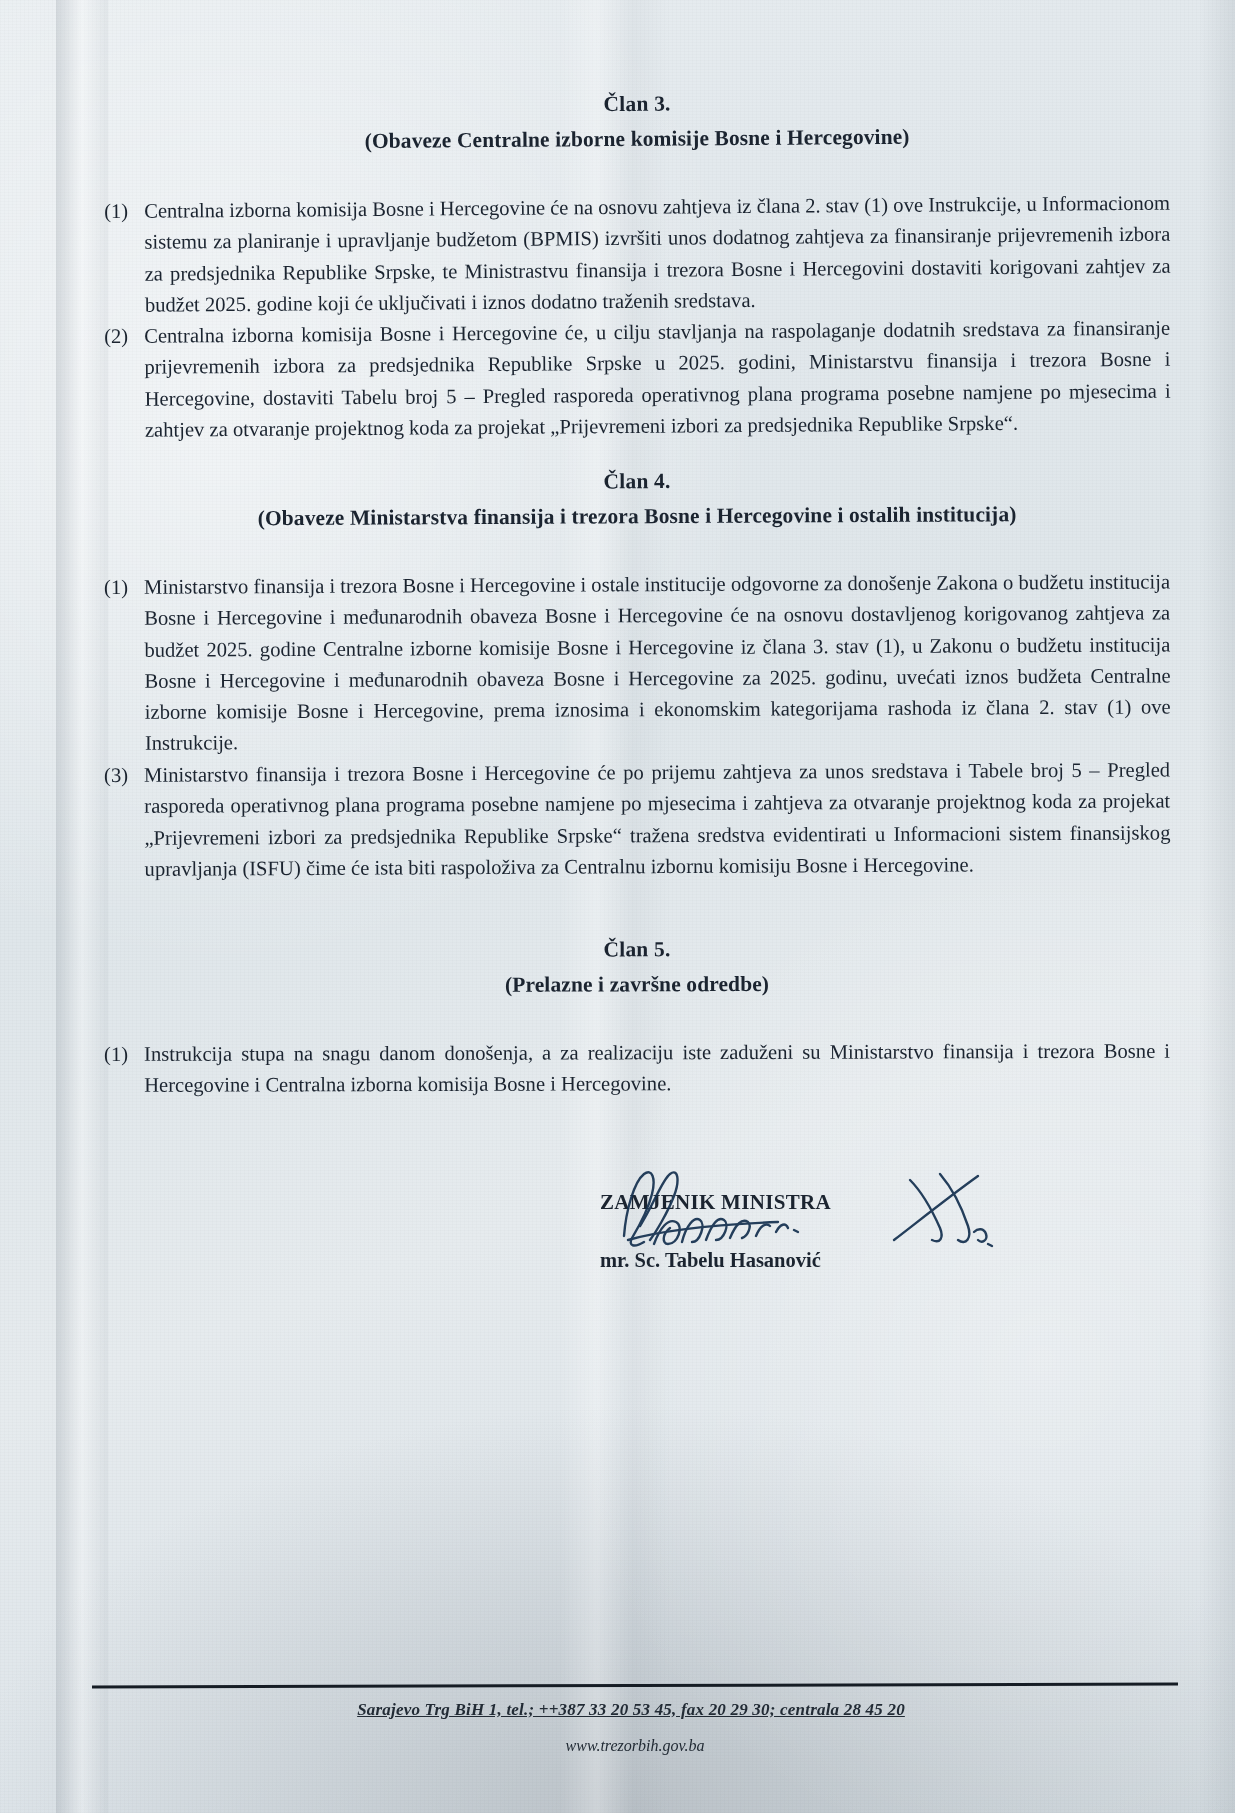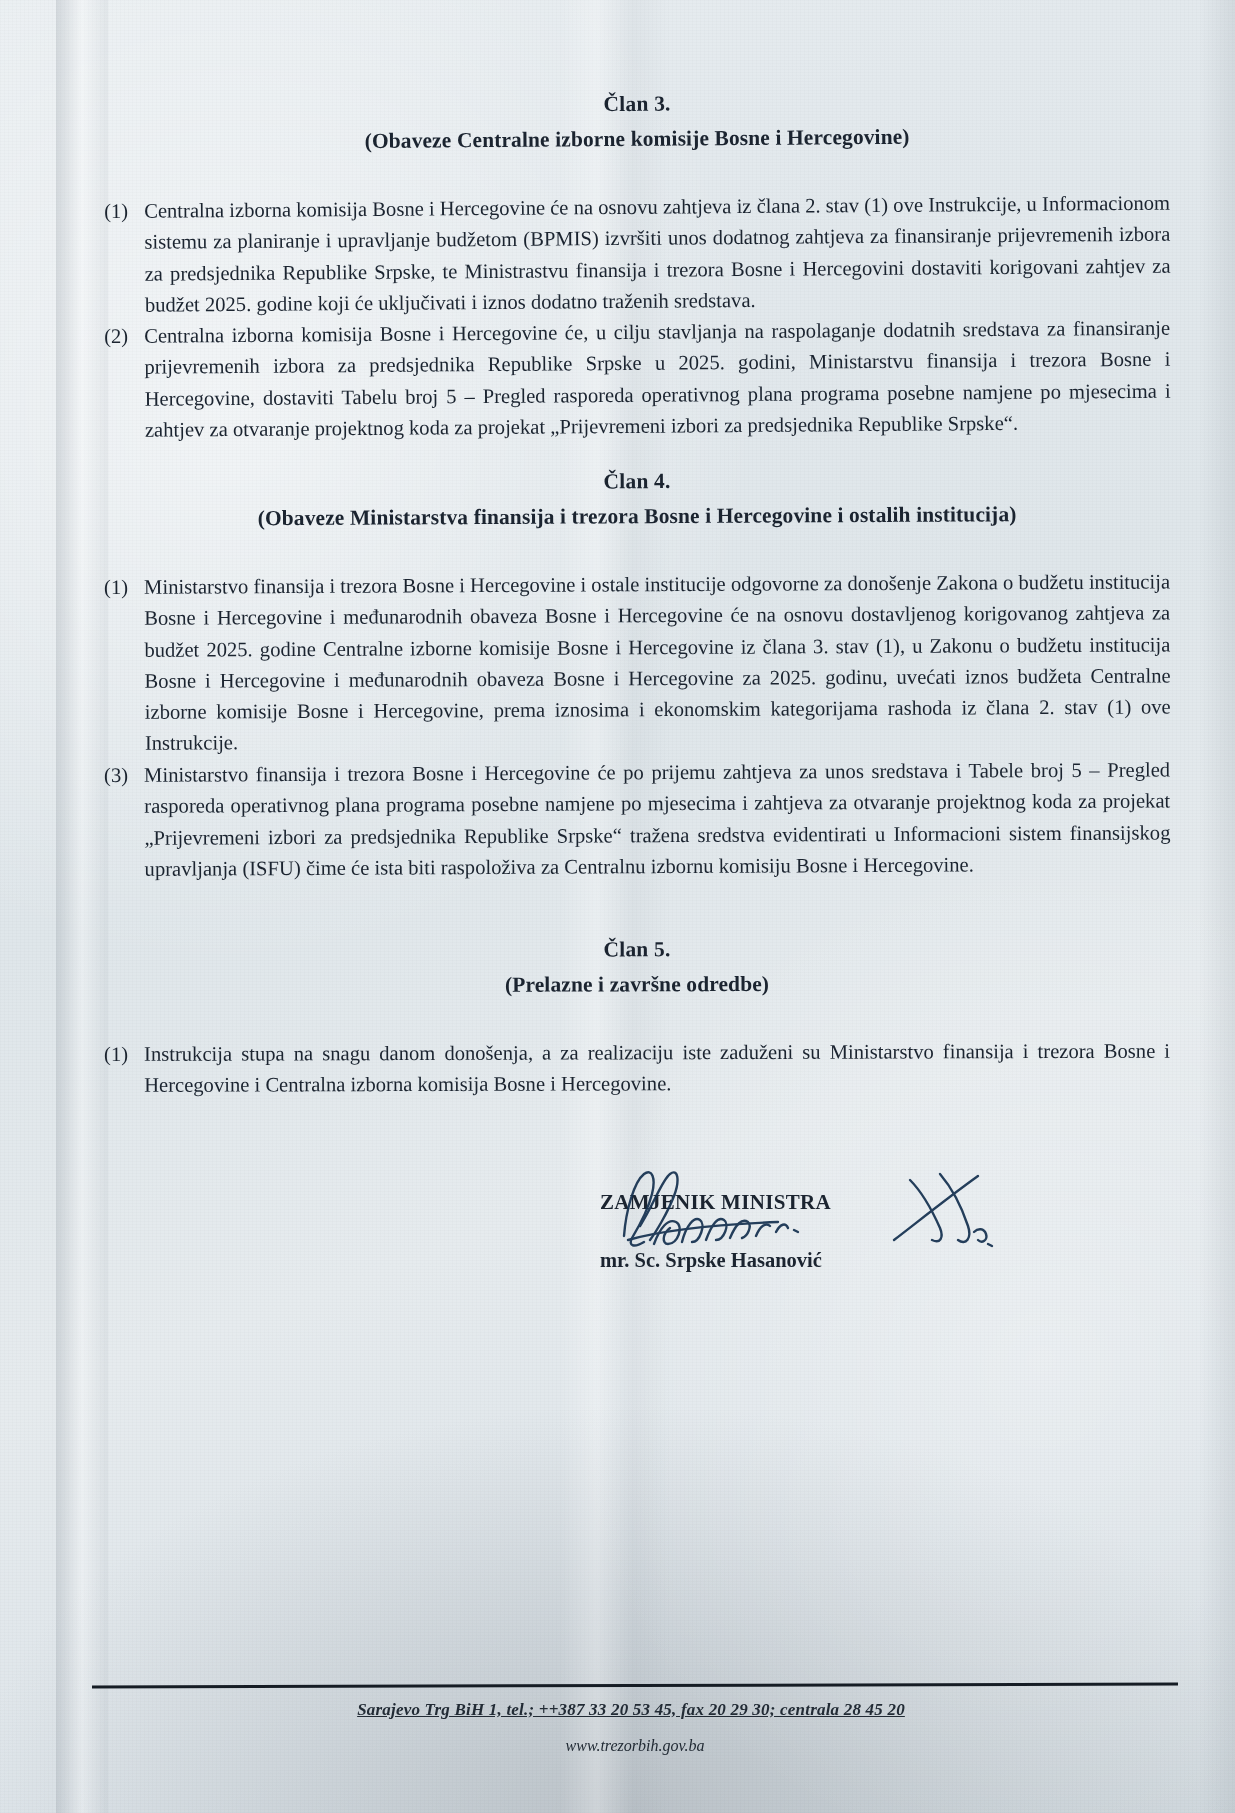--- a/index.html
+++ b/index.html
@@ -235,19 +235,19 @@
         <path d="M146 70 C 150 60, 156 56, 160 60"></path>
         <path d="M166 66 C 170 58, 176 56, 178 62"></path>
         <path d="M184 64 L 188 66"></path>
         <path d="M300 14 C 312 26, 322 44, 330 62 C 334 72, 330 78, 322 74"></path>
         <path d="M330 8 C 342 22, 352 42, 358 60 C 362 72, 356 80, 348 74"></path>
         <path d="M284 74 C 310 54, 340 30, 368 10"></path>
         <path d="M364 66 C 368 62, 374 62, 376 68 C 378 74, 372 78, 368 74"></path>
         <path d="M378 78 L 382 80"></path>
       </g>
     </svg>
-    <div class="sig-name">mr. Sc. Srpske Hasanović</div>
+    <div class="sig-name">mr. Sc. Tabelu Hasanović</div>
   </div>
 
   <div class="footer-rule"></div>
   <div class="footer-line1">Sarajevo Trg BiH 1, tel.; ++387 33 20 53 45, fax 20 29 30; centrala 28 45 20</div>
   <div class="footer-line2">www.trezorbih.gov.ba</div>
 </div>
 
 </body></html>

